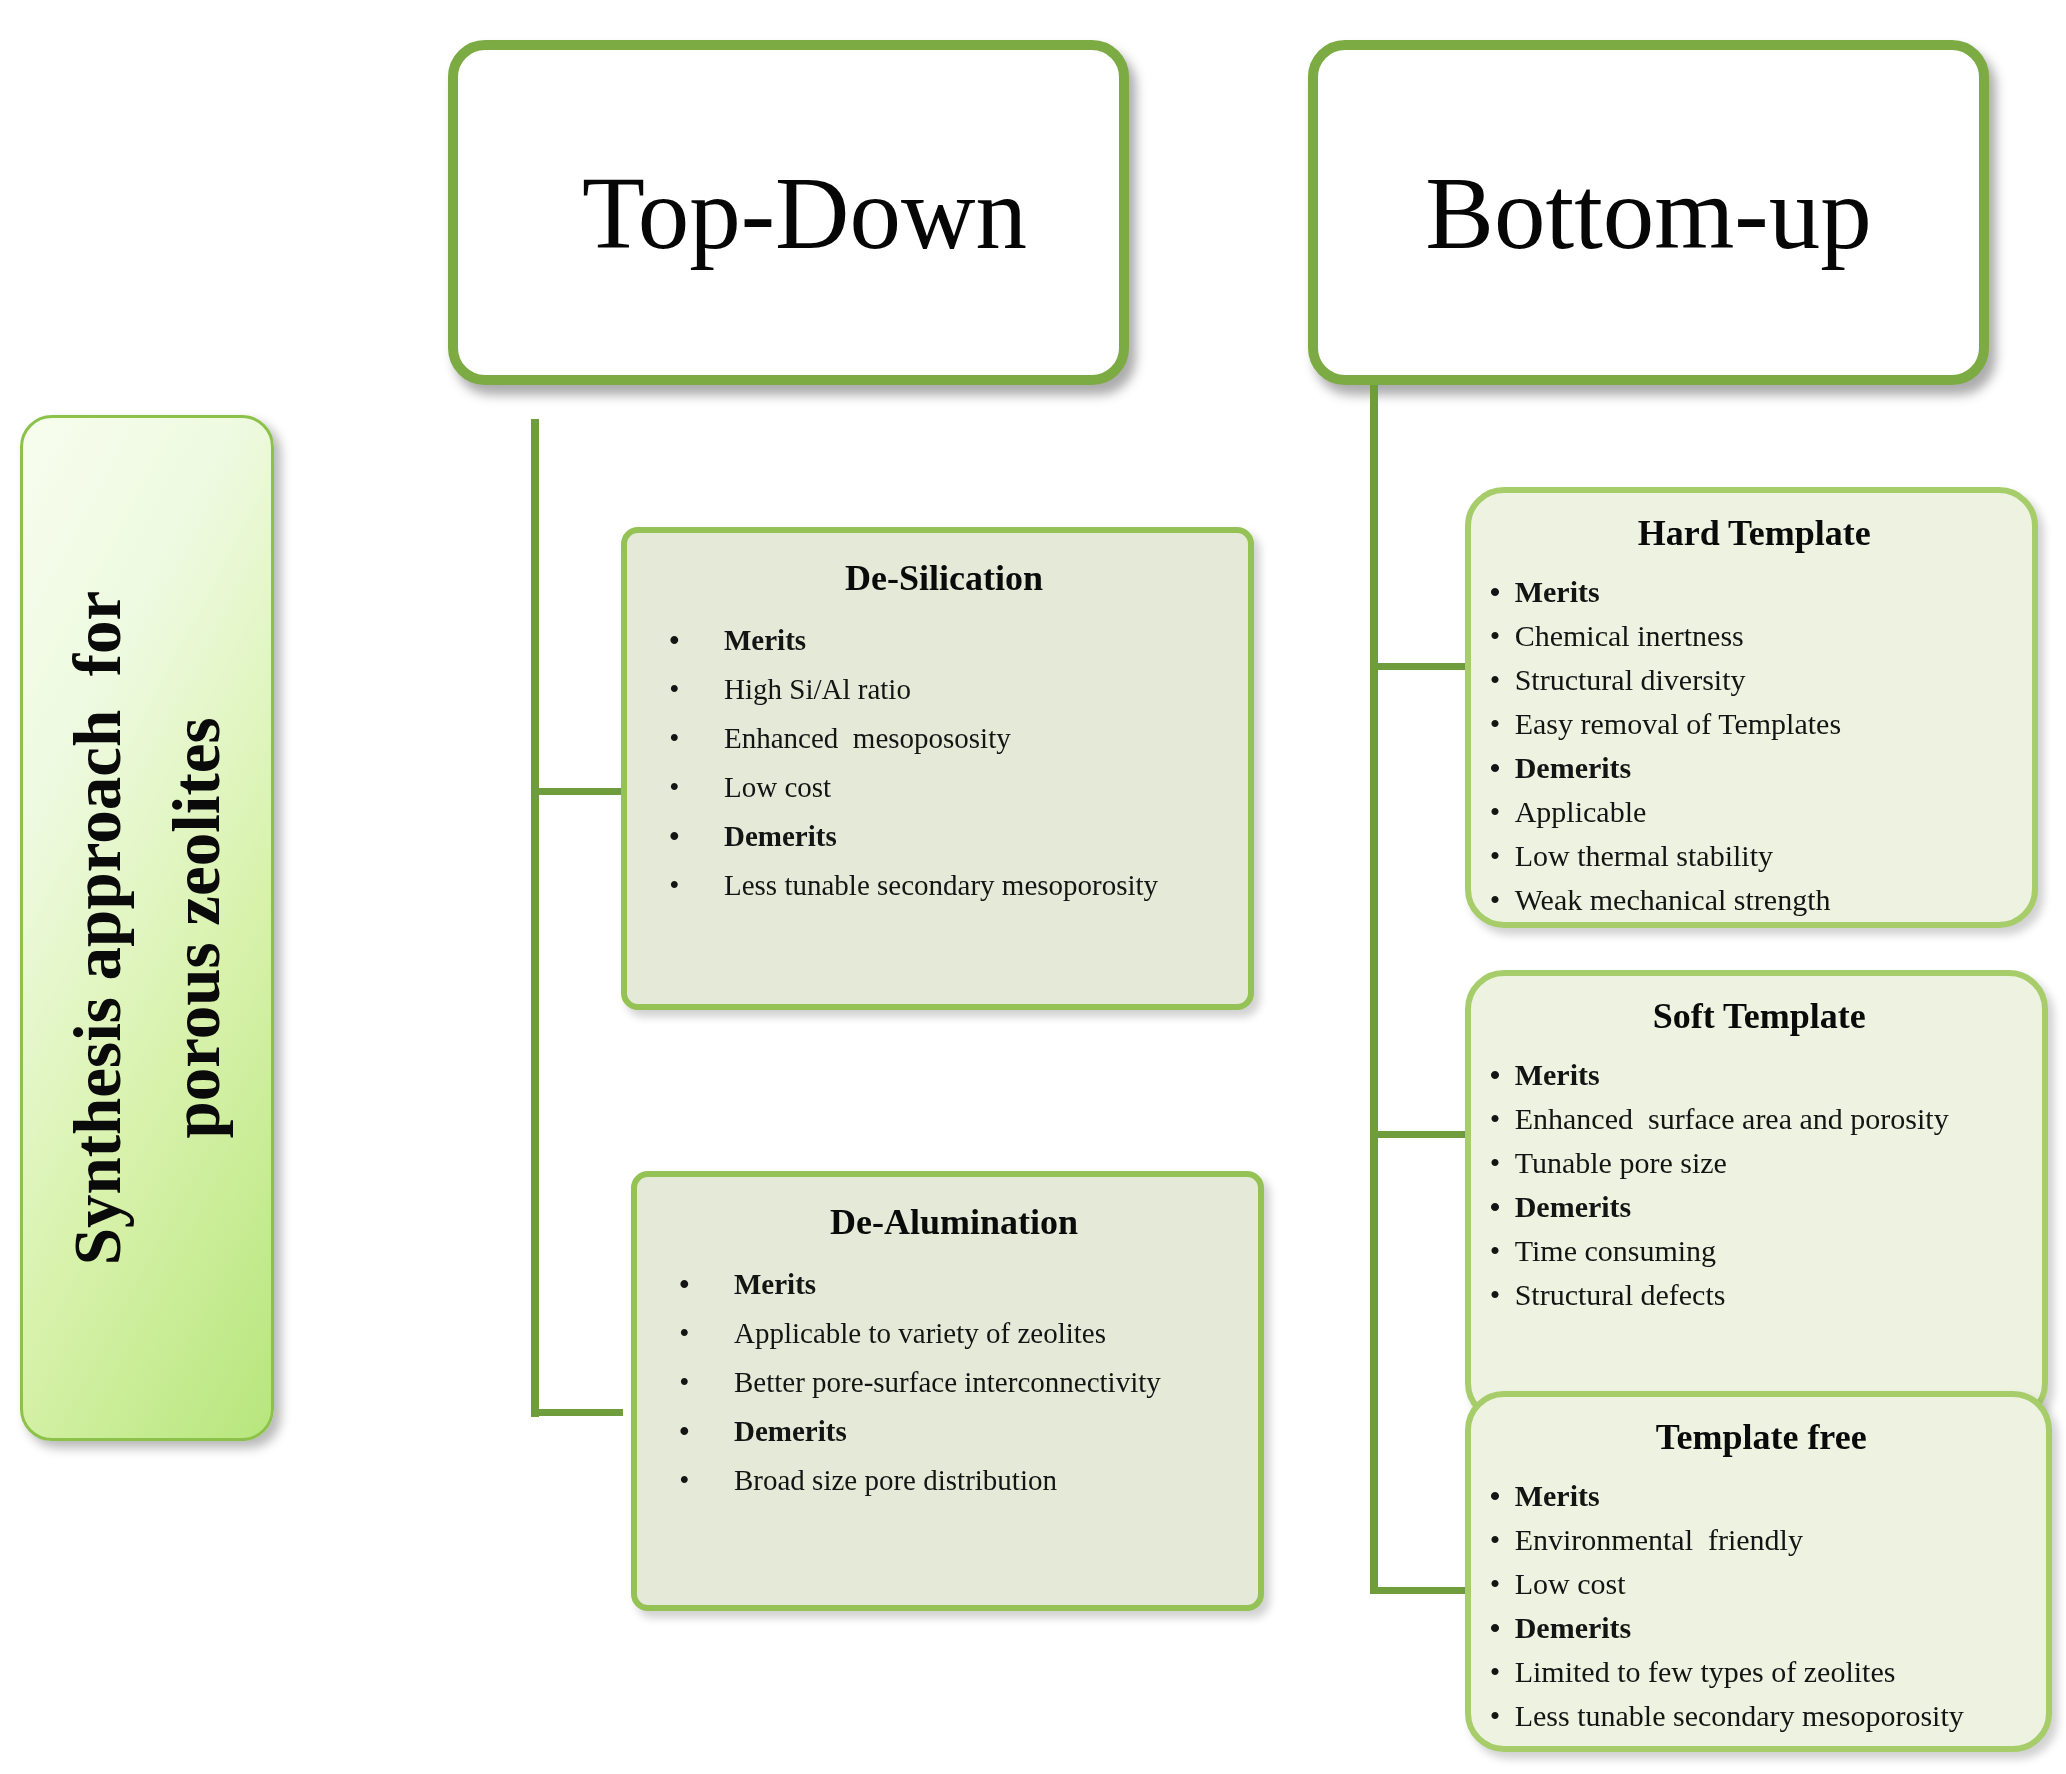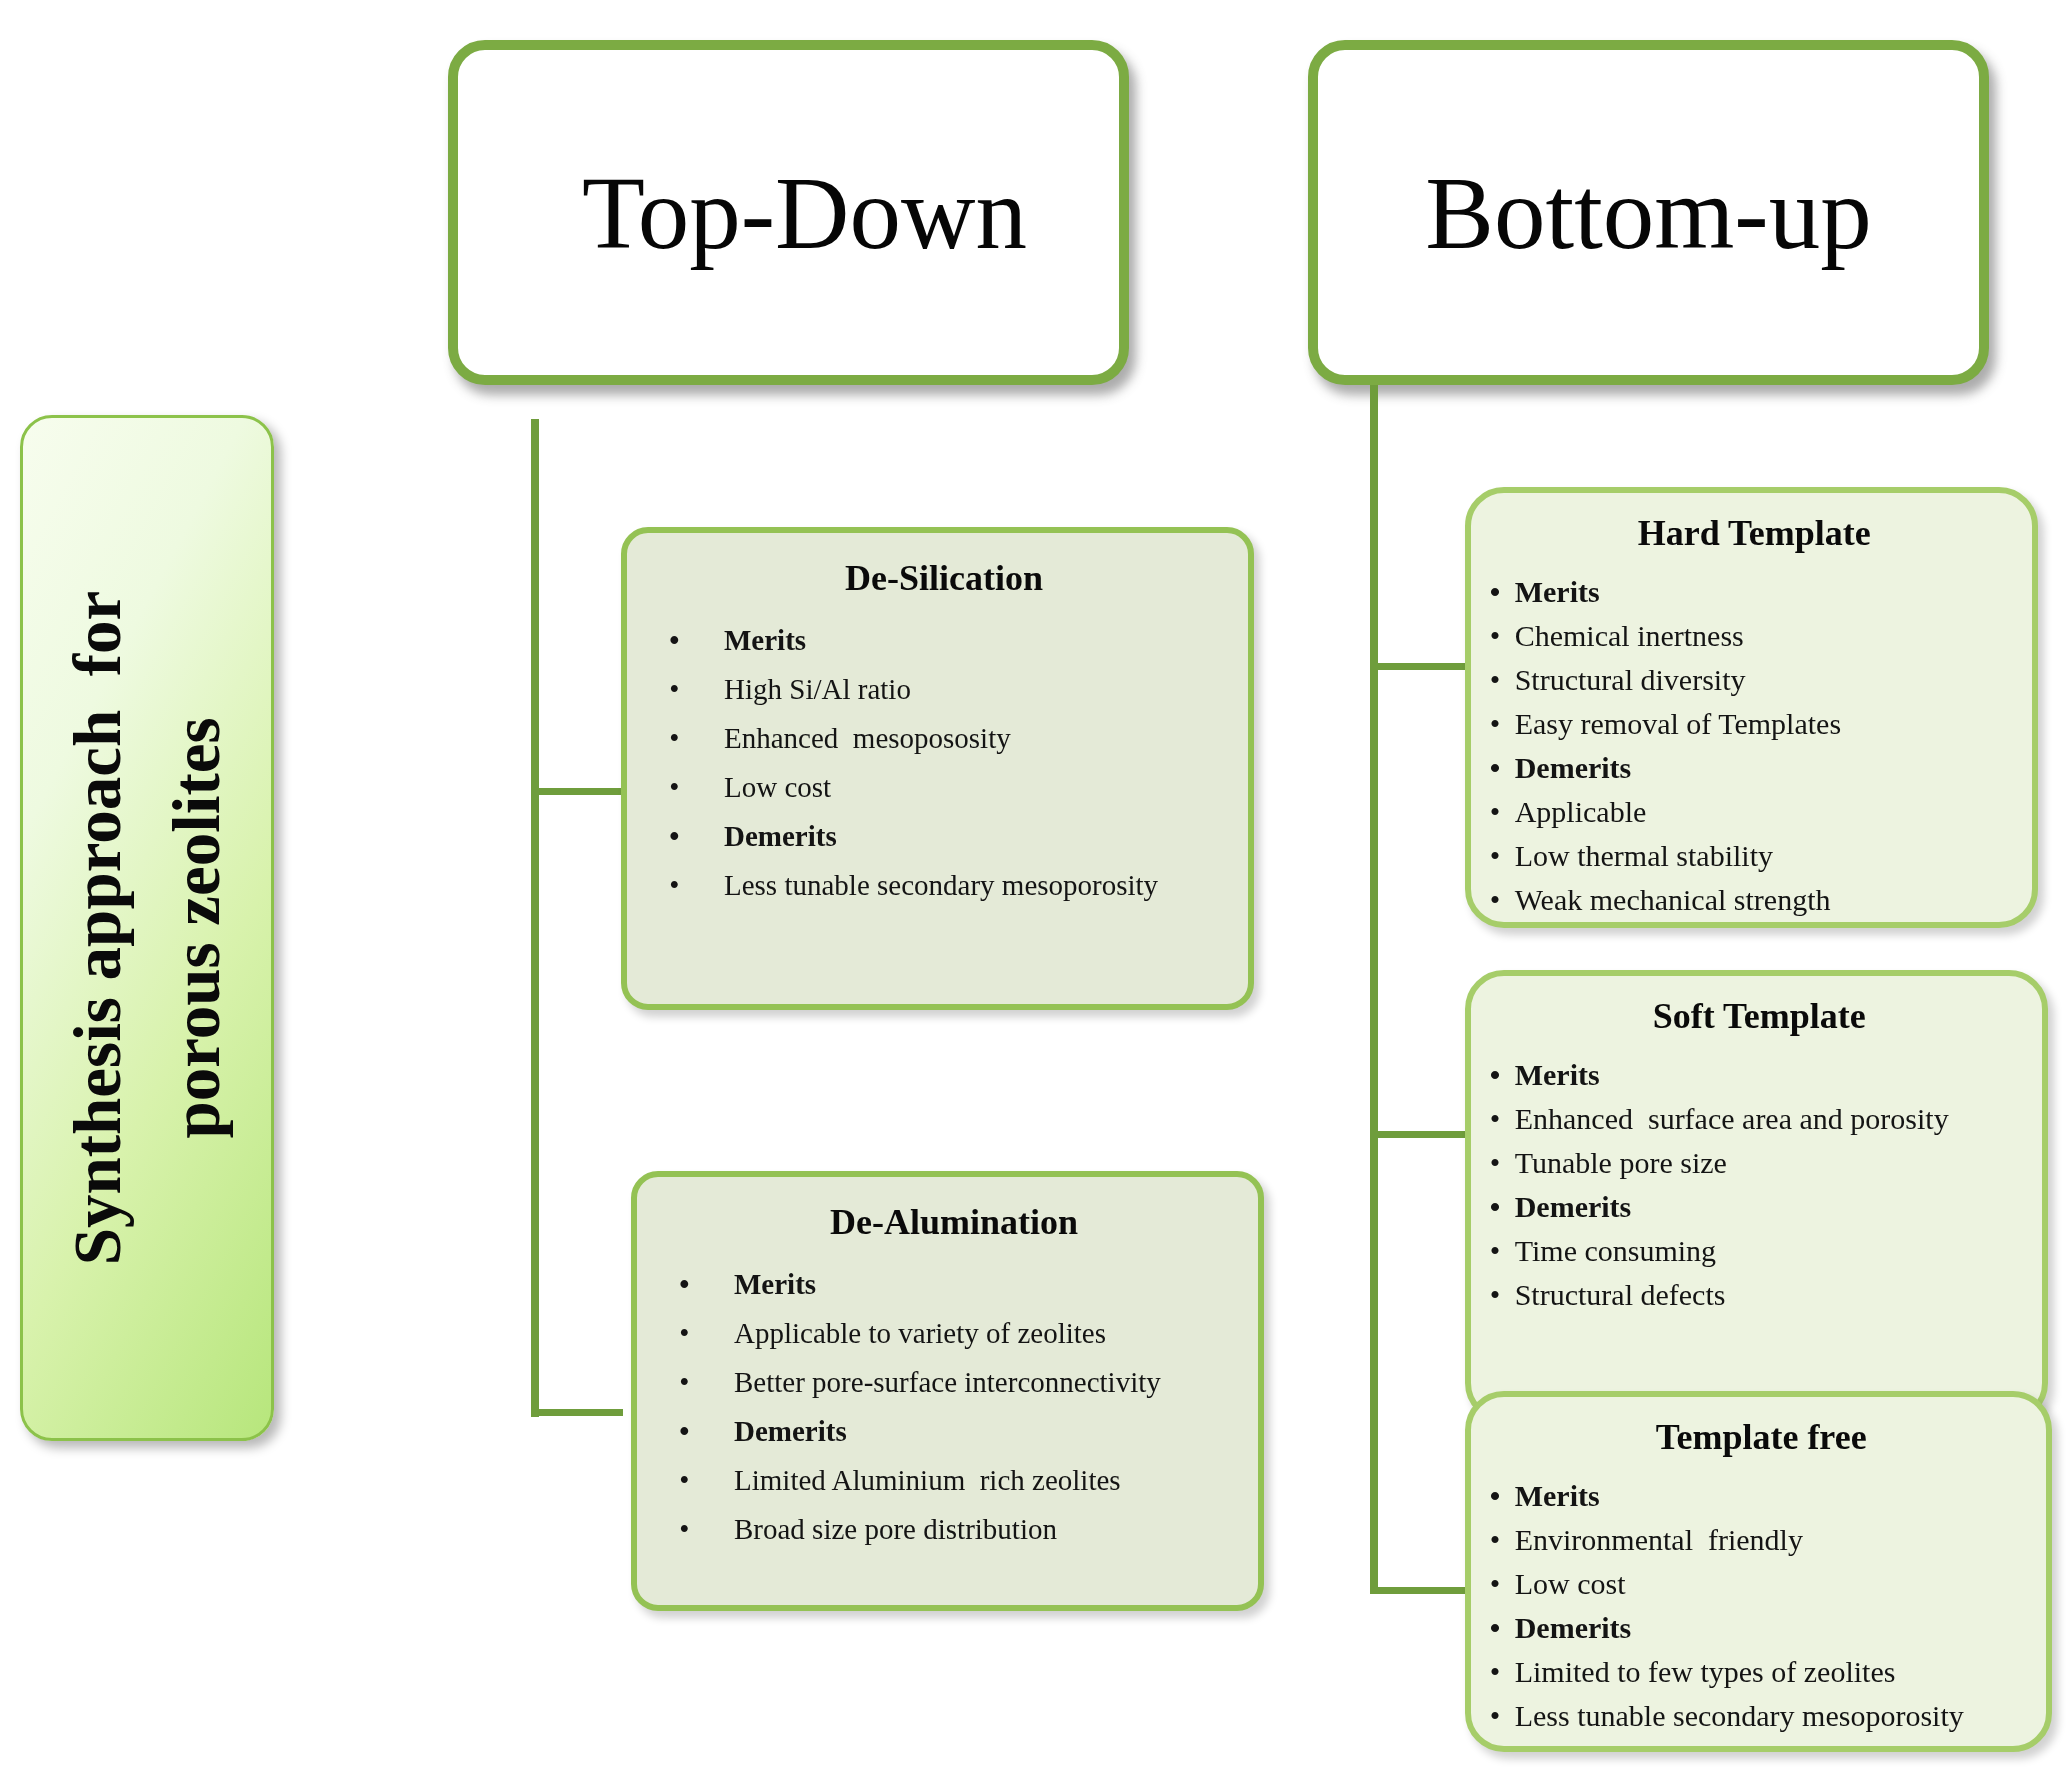--- a/index.html
+++ b/index.html
@@ -56,21 +56,21 @@
     white-space: nowrap;
   }
 
   
   .line { position: absolute; background: #6f9d3c; }
 
   
   .child-box {
     position: absolute;
     box-sizing: border-box;
-    border-radius: 27px;
+    border-radius: 17px;
   }
   .child-box.left-style {
     background: #e4ead7;
     border: 6.7px solid #94c254;
     box-shadow: 5.3px 6.7px 8px rgba(0,0,0,0.18);
     padding: 24px 20px 0 33px;
   }
   .child-box.right-style {
     background: #edf3e0;
     border: 6.7px solid #a6cd69;
@@ -153,21 +153,20 @@
     </ul>
   </div>
 
   <div class="child-box left-style box-de-alumination">
     <div class="title">De-Alumination</div>
     <ul class="blist">
       <li class="b">Merits</li>
       <li>Applicable to variety of zeolites</li>
       <li>Better pore-surface interconnectivity</li>
       <li class="b">Demerits</li>
-      <li>Limited Aluminium &nbsp;rich zeolites</li>
       <li>Broad size pore distribution</li>
     </ul>
   </div>
 
   <div class="child-box right-style box-hard-template">
     <div class="title">Hard Template</div>
     <ul class="blist">
       <li class="b">Merits</li>
       <li>Chemical inertness</li>
       <li>Structural diversity</li>

